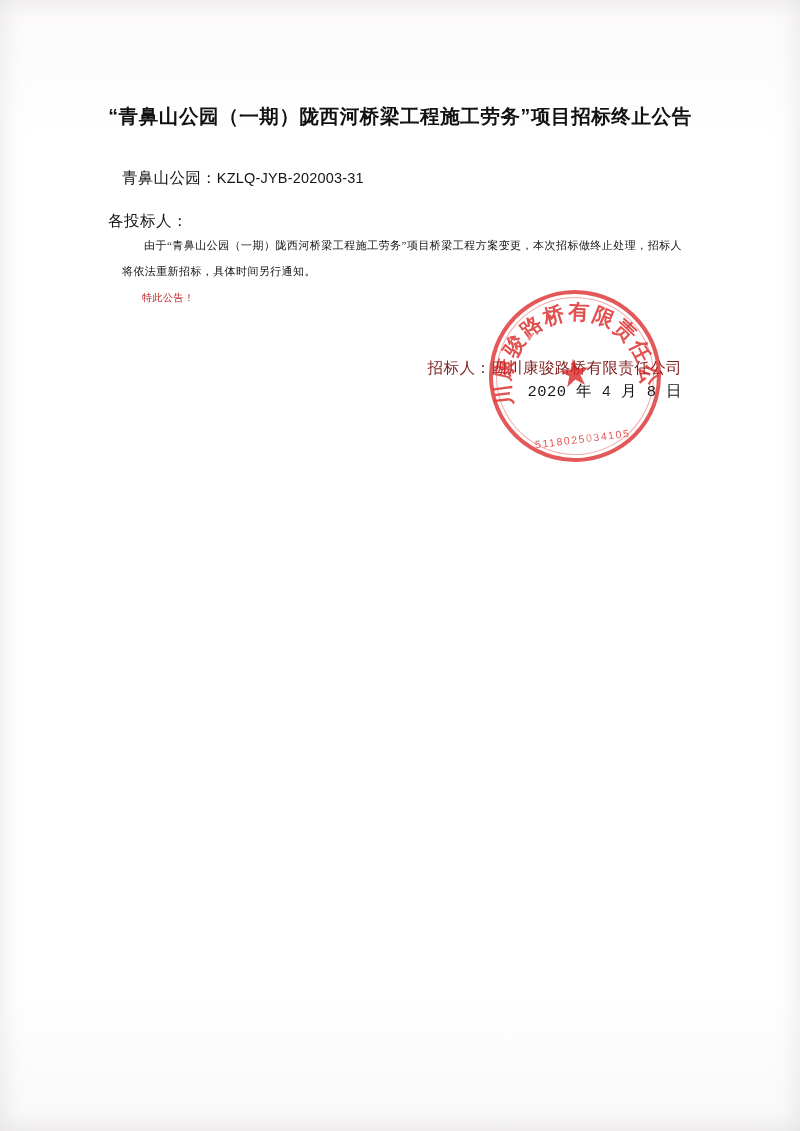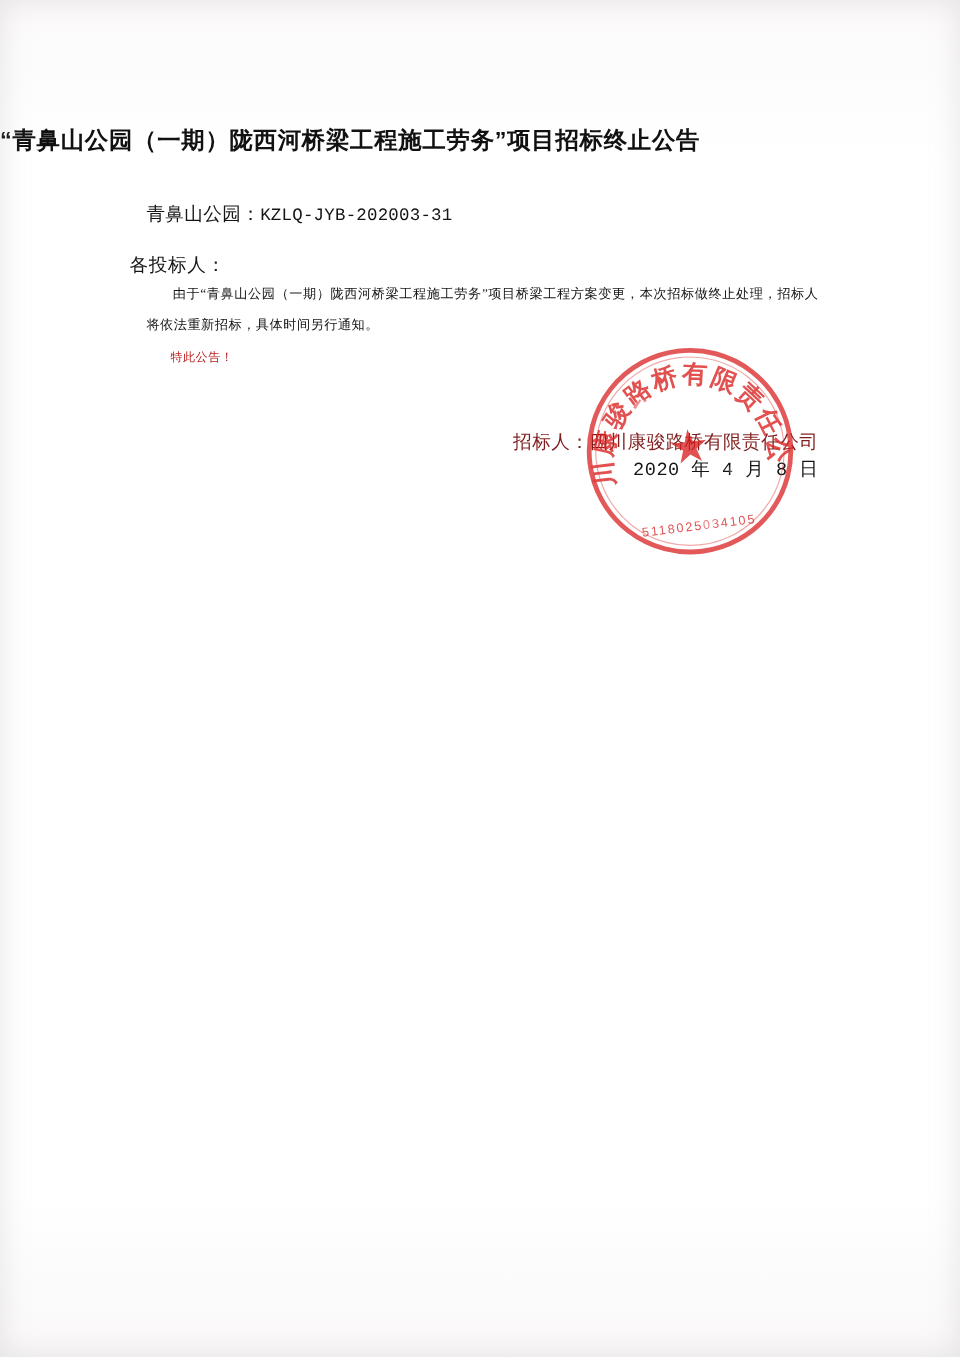--- a/index.html
+++ b/index.html
@@ -38,37 +38,38 @@
     left: 0;
     top: 0;
     width: 800px;
     height: 1131px;
   }
   .doc-title {
     position: absolute;
     left: 0;
     top: 103px;
     width: 800px;
+    text-align: center;
     font-family: "Liberation Sans", "DejaVu Sans", sans-serif;
     font-weight: bold;
     font-size: 19.5px;
     letter-spacing: 0.6px;
     color: #111111;
     white-space: nowrap;
   }
   .bid-number {
     position: absolute;
     left: 122px;
     top: 168px;
     font-size: 15.5px;
     color: #151515;
     letter-spacing: 0.3px;
   }
   .bid-number .num {
-    font-family: Liberation Mono, monospace;
+    font-family: Liberation Sans, sans-serif;
     font-size: 14.5px;
     letter-spacing: 0.2px;
     text-align: center;
   }
   .salutation {
     position: absolute;
     left: 108px;
     top: 211px;
     font-size: 15.5px;
     color: #151515;

